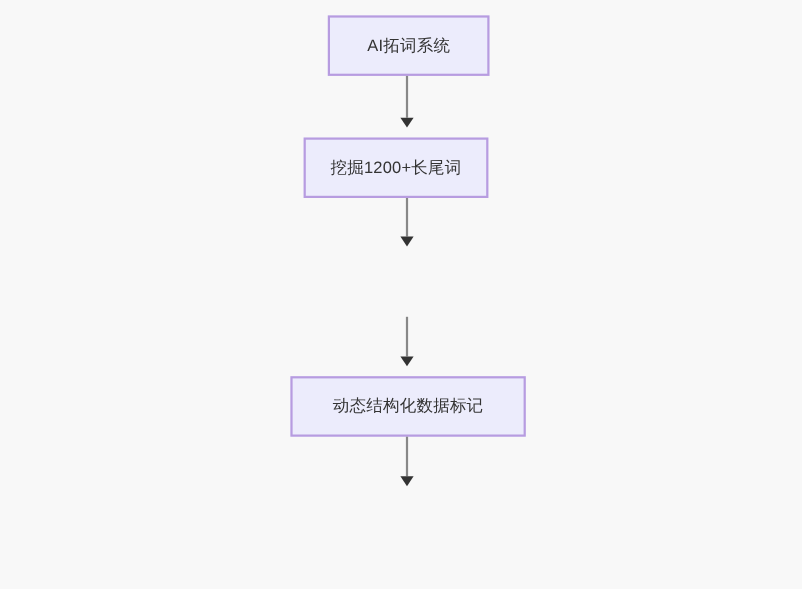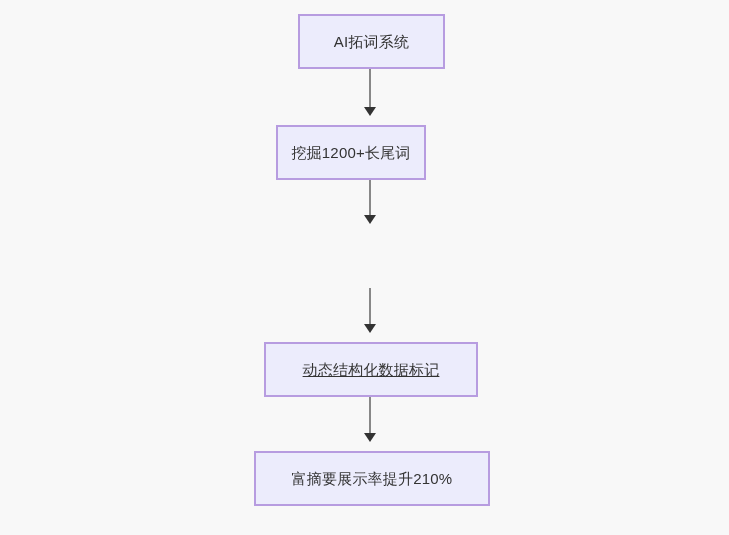--- a/index.html
+++ b/index.html
@@ -55,35 +55,32 @@
 
 <div id="flowchart-canvas">
 
   <div class="node" style="left: 298px; top: 14px; width: 147px; height: 55px; background: rgb(236, 236, 252); border-color: rgb(183, 156, 224);">
     <span class="node-label" style="color: rgb(51, 51, 51);">AI拓词系统</span>
   </div>
 
   <div class="edge" style="left: 369px; top: 69px; height: 38px; background: rgb(136, 136, 136);"></div>
   <div class="edge-arrow" style="left: 364px; top: 107px; border-top-color: rgb(51, 51, 51);"></div>
 
-  <div class="node" style="left: 276px; top: 125px; width: 150px; height: 55px; background: rgb(236, 236, 252); border-color: rgb(183, 156, 224);">
+  <div class="node" style="left: 276px; top: 125px; width: 168px; height: 55px; background: rgb(236, 236, 252); border-color: rgb(183, 156, 224);">
     <span class="node-label" style="color: rgb(51, 51, 51);">挖掘1200+长尾词</span>
   </div>
 
   <div class="edge" style="left: 369px; top: 180px; height: 35px; background: rgb(136, 136, 136);"></div>
   <div class="edge-arrow" style="left: 364px; top: 215px; border-top-color: rgb(51, 51, 51);"></div>
 
 
   <div class="edge" style="left: 369px; top: 288px; height: 36px; background: rgb(136, 136, 136);"></div>
   <div class="edge-arrow" style="left: 364px; top: 324px; border-top-color: rgb(51, 51, 51);"></div>
 
   <div class="node" style="left: 264px; top: 342px; width: 214px; height: 55px; background: rgb(236, 236, 252); border-color: rgb(183, 156, 224);">
-    <span class="node-label" style="color: rgb(51, 51, 51); text-decoration: underline;">动态结构化数据标记</span>
+    <span class="node-label" style="color: rgb(51, 51, 51);">动态结构化数据标记</span>
   </div>
 
   <div class="edge" style="left: 369px; top: 397px; height: 36px; background: rgb(136, 136, 136);"></div>
   <div class="edge-arrow" style="left: 364px; top: 433px; border-top-color: rgb(51, 51, 51);"></div>
 
-  <div class="node" style="left: 254px; top: 451px; width: 236px; height: 55px; background: rgb(236, 236, 252); border-color: rgb(183, 156, 224);">
-    <span class="node-label" style="color: rgb(51, 51, 51);">富摘要展示率提升210%</span>
-  </div>
 
 </div>
 
 </body></html>

